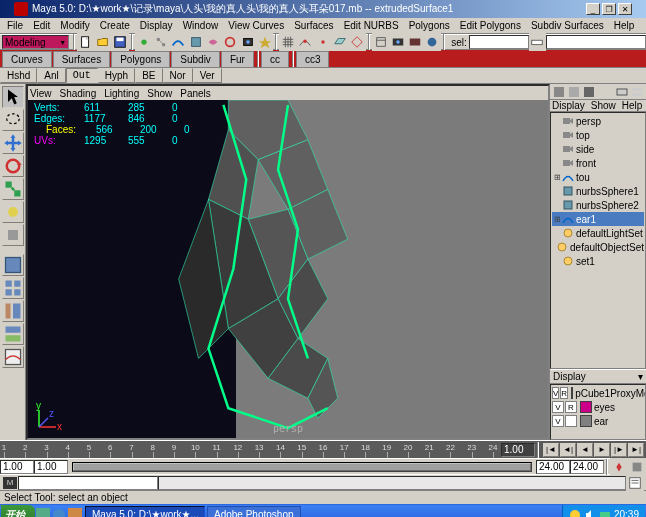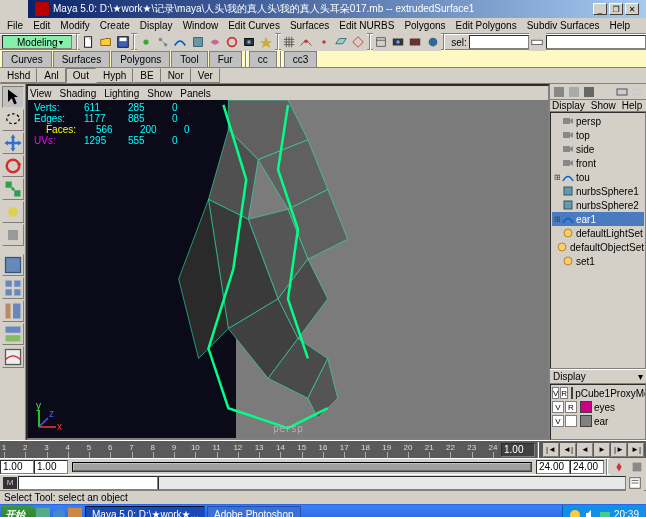--- a/index.html
+++ b/index.html
@@ -1,34 +1,34 @@
 <!DOCTYPE html>
 <html><head>
 <meta charset="utf-8">
 <style>
 * { margin: 0; padding: 0; box-sizing: border-box; font-family: "Microsoft Sans Serif", Tahoma, sans-serif; font-size: 10px; }
 body { width: 646px; height: 517px; background: #d4d0c8; overflow: hidden; position: relative; }
-.titlebar { height: 18px; background: linear-gradient(to right, #0a246a, #a6caf0); color: #fff; display: flex; align-items: center; padding: 0 7px; margin-left: 28px; }
+.titlebar { height: 18px; background: linear-gradient(to right, #0a246a, #a6caf0); color: #fff; display: flex; align-items: center; padding: 0 14px; }
 .titlebar .maya-icon { width: 14px; height: 14px; background: #b00; border-radius: 2px; margin-right: 4px; }
 .titlebar .title { flex: 1; font-size: 10px; white-space: nowrap; overflow: hidden; }
 .titlebar .winbtn { width: 14px; height: 12px; background: #d4d0c8; border: 1px solid #fff; border-right-color: #404040; border-bottom-color: #404040; margin-left: 2px; color: #000; font-size: 8px; display: flex; align-items: center; justify-content: center; cursor: pointer; }
 .menubar { height: 16px; background: #d4d0c8; display: flex; align-items: center; padding: 0 2px; border-bottom: 1px solid #808080; }
 .menubar .menu-item { padding: 1px 5px; cursor: pointer; font-size: 10px; }
 .statusline { height: 16px; background: #d4d0c8; border-top: 1px solid #fff; border-bottom: 1px solid #808080; display: flex; align-items: center; }
-.statusline .dropdown { width: 70px; height: 14px; background: #86efac; border: 1px inset #808080; margin: 0 2px; padding: 0 14px; font-size: 10px; display: flex; align-items: center; justify-content: space-between; }
+.statusline .dropdown { width: 70px; height: 14px; background: #be185d; border: 1px inset #808080; margin: 0 2px; padding: 0 2px; font-size: 10px; display: flex; align-items: center; justify-content: space-between; }
 .statusline .dropdown .arrow { font-size: 7px; }
 .tool-btn { width: 18px; height: 18px; background: #d4d0c8; border: 1px solid #d4d0c8; display: flex; align-items: center; justify-content: center; cursor: pointer; }
 .tool-btn svg { width: 14px; height: 14px; }
 .sep { width: 2px; height: 16px; border-left: 1px solid #808080; border-right: 1px solid #fff; margin: 0 2px; }
 .input-fld { height: 14px; background: #fff; border: 1px inset #808080; padding: 0 2px; font-size: 10px; }
-.shelf-tabs { height: 18px; background: #fef9c3; display: flex; align-items: flex-end; border-bottom: 1px solid #808080; padding-left: 2px; }
+.shelf-tabs { height: 18px; background: #b91c1c; display: flex; align-items: flex-end; border-bottom: 1px solid #808080; padding-left: 2px; }
 .shelf-tab { padding: 2px 8px; background: #c0c0c0; border: 1px solid #808080; border-bottom: none; margin-right: 1px; font-size: 10px; cursor: pointer; }
 .layout-tabs { height: 16px; background: #d4d0c8; display: flex; border-bottom: 1px solid #808080; }
 .layout-tab { padding: 1px 6px; border: 1px outset #d4d0c8; font-size: 10px; cursor: pointer; background: #d4d0c8; }
-.layout-tab.active { border: 1px inset #d4d0c8; }
+.layout-tab.active { border: 1px inset #d4d0c8; font-family: Liberation Mono, monospace; }
 .main-area { display: flex; height: 356px; }
 .toolbox { width: 26px; background: #d4d0c8; border-right: 1px solid #808080; display: flex; flex-direction: column; align-items: center; padding-top: 2px; gap: 1px; }
 .toolbox .tbtn { width: 22px; height: 22px; background: #d4d0c8; border: 1px outset #d4d0c8; cursor: pointer; display: flex; align-items: center; justify-content: center; }
 .toolbox .tbtn.active { border: 1px inset #d4d0c8; background: #c0c0c0; }
 .viewport-container { flex: 1; display: flex; flex-direction: column; border: 2px inset #808080; }
 .viewport-menubar { height: 14px; background: #d4d0c8; display: flex; align-items: center; padding: 0 2px; font-size: 10px; }
 .viewport-menubar span { margin-right: 8px; cursor: pointer; }
 .viewport { flex: 1; background: #7b7b7b; position: relative; overflow: hidden; }
 .hud { position: absolute; top: 2px; left: 6px; color: #00ffff; font-family: monospace; font-size: 9px; line-height: 11px; }
 .hud .row { display: flex; gap: 14px; }
@@ -85,21 +85,21 @@
   <div class="winbtn">✕</div>
 </div>
 
 <div class="menubar">
   <span class="menu-item">File</span>
   <span class="menu-item">Edit</span>
   <span class="menu-item">Modify</span>
   <span class="menu-item">Create</span>
   <span class="menu-item">Display</span>
   <span class="menu-item">Window</span>
-  <span class="menu-item">Edit Curves</span>
+  <span class="menu-item">View Curves</span>
   <span class="menu-item">Surfaces</span>
   <span class="menu-item">Edit NURBS</span>
   <span class="menu-item">Polygons</span>
   <span class="menu-item">Edit Polygons</span>
   <span class="menu-item">Subdiv Surfaces</span>
   <span class="menu-item">Help</span>
 </div>
 
 <div class="statusline">
   <div class="dropdown">
@@ -226,21 +226,21 @@
         <rect x="2" y="6" width="12" height="5" fill="#fff" stroke="#555"></rect>
       </svg>
     </div>
   <input class="input-fld" style="width: 100px;">
 </div>
 
 <div class="shelf-tabs">
   <div class="shelf-tab">Curves</div>
   <div class="shelf-tab">Surfaces</div>
   <div class="shelf-tab">Polygons</div>
-  <div class="shelf-tab">Tool</div>
+  <div class="shelf-tab">Subdiv</div>
   <div class="shelf-tab">Fur</div>
   <div class="sep"></div>
   <div class="shelf-tab">cc</div>
   <div class="sep"></div>
   <div class="shelf-tab">cc3</div>
 </div>
 
 <div class="layout-tabs">
   <div class="layout-tab">Hshd</div>
   <div class="layout-tab">Anl</div>
@@ -363,21 +363,21 @@
       <div class="hud">
         <div class="row">
             <span class="label cyan">Verts:</span>
             <span class="val">611</span>
             <span class="val">285</span>
             <span class="val">0</span>
           </div>
         <div class="row">
             <span class="label cyan">Edges:</span>
             <span class="val">1177</span>
-            <span class="val">885</span>
+            <span class="val">846</span>
             <span class="val">0</span>
           </div>
         <div class="row">
             <span class="label yellow">Faces:</span>
             <span class="val">566</span>
             <span class="val">200</span>
             <span class="val">0</span>
           </div>
         <div class="row">
             <span class="label magenta">UVs:</span>

